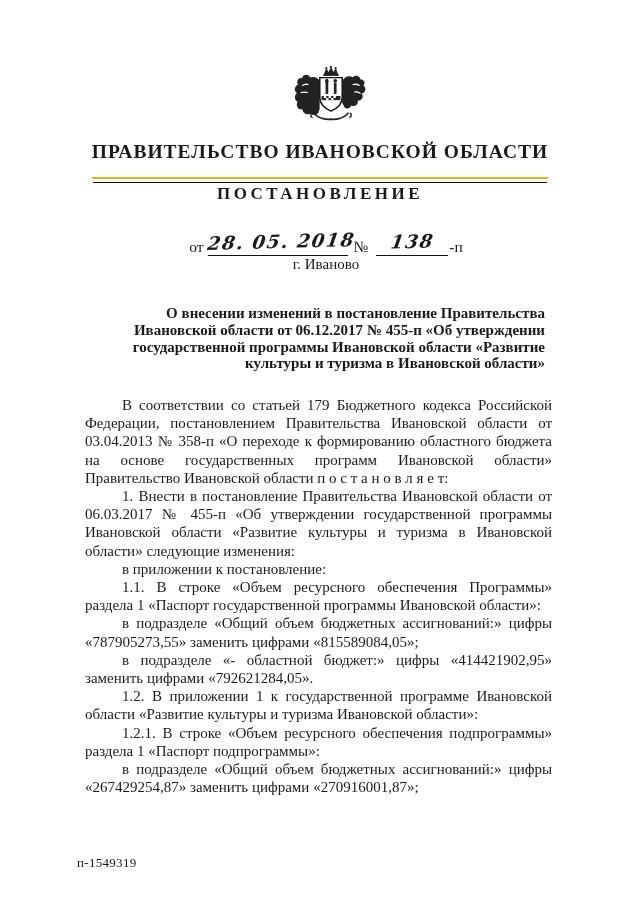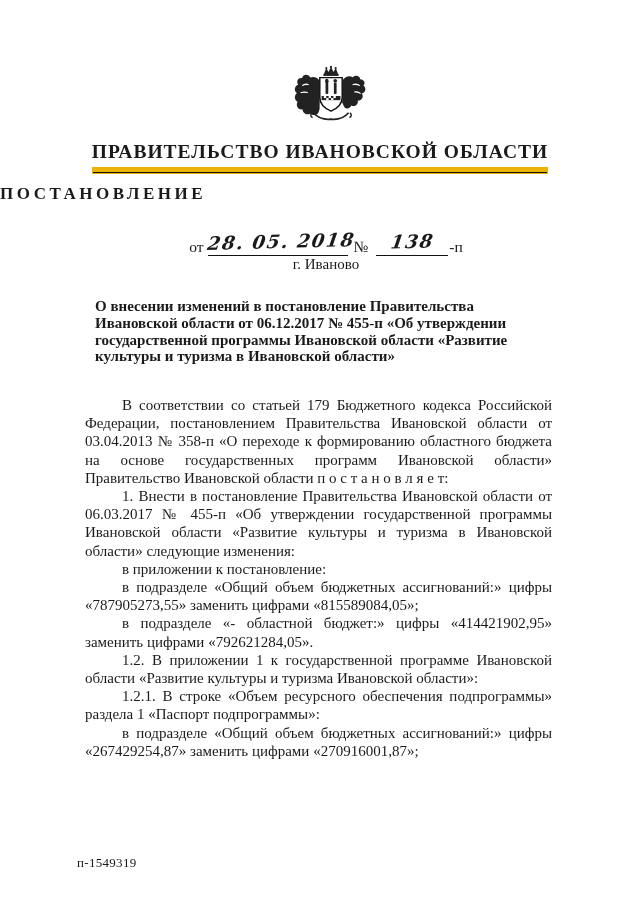--- a/index.html
+++ b/index.html
@@ -12,29 +12,29 @@
     overflow:hidden;
   }
   .emblem{
     position:absolute;top:64px;left:291px;width:80px;height:64px;
   }
   .org-name{
     position:absolute;top:141px;left:0;width:640px;
     text-align:center;font-weight:bold;font-size:19.5px;letter-spacing:1px;
   }
   .org-underline{
-    display:inline-block;padding-bottom:4px;border-bottom:7px solid #eab308;
+    display:inline-block;padding-bottom:14px;border-bottom:2px solid #eab308;
     position:relative;
   }
   .org-underline::after{
     content:"";position:absolute;left:1px;right:1px;bottom:-6px;height:1.5px;background:#111;
   }
   .doc-type{
     position:absolute;top:184px;left:0;width:640px;
-    font-weight:bold;font-size:17px;letter-spacing:3.5px;
+    text-align:center;font-weight:bold;font-size:17px;letter-spacing:3.5px;
   }
   .date-line{
     position:absolute;top:233px;left:0;width:652px;
     text-align:center;font-size:15.5px;white-space:nowrap;
   }
   .blank{
     display:inline-block;border-bottom:1.8px solid #111;
     text-align:center;vertical-align:bottom;line-height:20px;height:22px;
   }
   .blank.date{width:140px;margin:0 6px 0 4px;}
@@ -44,22 +44,22 @@
     font-family:"DejaVu Serif",serif;font-style:italic;font-weight:bold;
     font-size:18.5px;letter-spacing:1.5px;
     transform:skewX(-10deg) rotate(-1.5deg);
     position:relative;top:-1px;
   }
   .city{
     position:absolute;top:256px;left:0;width:652px;
     text-align:center;font-size:15px;
   }
   .doc-title{
-    position:absolute;top:298px;left:95px;width:450px;
-    text-align:left;font-weight:bold;font-size:15px;line-height:16.8px;
+    position:absolute;top:305px;left:95px;width:450px;
+    text-align:right;font-weight:bold;font-size:15px;line-height:16.8px;
   }
   .body-text{
     position:absolute;top:396px;left:85px;width:467px;
     font-size:15px;line-height:18.2px;text-align:justify;
   }
   .body-text p{margin:0;text-indent:37px;}
   .decree{font-weight:normal;}
   .footer-code{
     position:absolute;top:855px;left:77px;
     font-size:13px;letter-spacing:.3px;
@@ -115,20 +115,21 @@
   </div>
 
   <div class="city">г. Иваново</div>
 
   <div class="doc-title">О внесении изменений в постановление Правительства Ивановской области от 06.12.2017 № 455-п «Об утверждении государственной программы Ивановской области «Развитие культуры и туризма в Ивановской области»</div>
 
   <div class="body-text">
     <p><span>В соответствии со статьей 179 Бюджетного кодекса Российской Федерации, постановлением Правительства Ивановской области от 03.04.2013 № 358-п «О переходе к формированию областного бюджета на основе государственных программ Ивановской области» Правительство Ивановской области </span><span class="decree">п о с т а н о в л я е т</span><span>:</span></p>
     <p>1. Внести в постановление Правительства Ивановской области от 06.03.2017 № 455-п «Об утверждении государственной программы Ивановской области «Развитие культуры и туризма в Ивановской области» следующие изменения:</p>
     <p>в приложении к постановление:</p>
+    <p>1.1. В строке «Объем ресурсного обеспечения Программы» раздела 1 «Паспорт государственной программы Ивановской области»:</p>
     <p>в подразделе «Общий объем бюджетных ассигнований:» цифры «787905273,55» заменить цифрами «815589084,05»;</p>
     <p>в подразделе «- областной бюджет:» цифры «414421902,95» заменить цифрами «792621284,05».</p>
     <p>1.2. В приложении 1 к государственной программе Ивановской области «Развитие культуры и туризма Ивановской области»:</p>
     <p>1.2.1. В строке «Объем ресурсного обеспечения подпрограммы» раздела 1 «Паспорт подпрограммы»:</p>
     <p>в подразделе «Общий объем бюджетных ассигнований:» цифры «267429254,87» заменить цифрами «270916001,87»;</p>
   </div>
 
   <div class="footer-code">п-1549319</div>
 
 </div>

